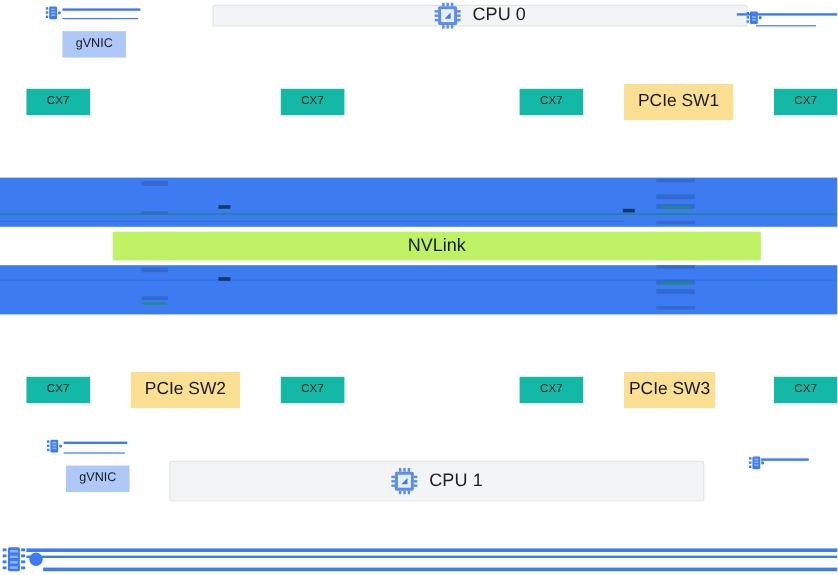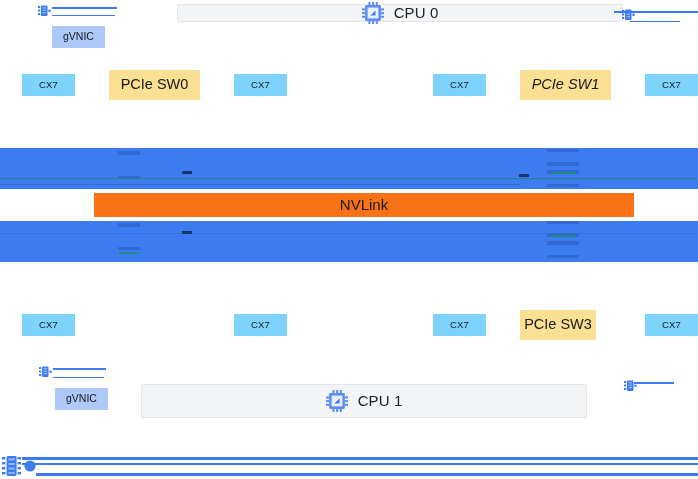--- a/index.html
+++ b/index.html
@@ -38,36 +38,36 @@
     border: 1px solid #e3e5e8;
     border-radius: 2px;
     font-size: 15px;
     gap: 10px;
     color: #202124;
   }
   .cpu-box .cpu-label { letter-spacing: .1px; }
 
   
   .cx7-box {
-    background: #7dd3fc;
+    background: #14b8a6;
     font-size: 9.5px;
     letter-spacing: .2px;
     color: #17181a;
   }
 
   
   .pcie-box {
     background: #fbdf93;
     font-size: 14.5px;
     color: #17181a;
   }
 
   
   .nvlink-box {
-    background: #f97316;
+    background: #bef264;
     font-size: 15px;
     color: #17181a;
   }
 
   
   .gvnic-box {
     background: #aec8f8;
     font-size: 10.5px;
     color: #17181a;
   }
@@ -185,33 +185,30 @@
       <rect x="10.2" y="4.4" width="2.6" height="2.6" rx="1.3" fill="#3c7cf0"></rect>
     </svg>
   </span>
   <span class="nic-lead" style="left:614px; top:11px; width:84px;"></span>
   <span class="nic-lead thin" style="left:630px; top:21px; width:50px;"></span>
 
   <div class="node cx7-box" style="left:22px; top:74px; width:53px; height:22px;">
     <span>CX7</span>
   </div>
 
-  <div class="node pcie-box" style="left:109px; top:70px; width:91px; height:30px;">
-    <span>PCIe SW0</span>
-  </div>
 
   <div class="node cx7-box" style="left:234px; top:74px; width:53px; height:22px;">
     <span>CX7</span>
   </div>
 
   <div class="node cx7-box" style="left:433px; top:74px; width:53px; height:22px;">
     <span>CX7</span>
   </div>
 
-  <div class="node pcie-box" style="left:520px; top:70px; width:91px; height:30px;font-style:italic;">
+  <div class="node pcie-box" style="left:520px; top:70px; width:91px; height:30px;">
     <span>PCIe SW1</span>
   </div>
 
   <div class="node cx7-box" style="left:645px; top:74px; width:53px; height:22px;">
     <span>CX7</span>
   </div>
 
   <div class="gpu-band" style="left:0; top:148px; width:698px; height:41px;">
     <span class="band-rule" style="top:30px;"></span>
     <span class="band-mark" style="left:118px; top:3px;  width:22px; height:4px;"></span>
@@ -241,20 +238,23 @@
     <span class="band-mark" style="left:547px; top:20px; width:32px; height:4px;"></span>
     <span class="band-mark" style="left:547px; top:34px; width:32px; height:3px;"></span>
     <span class="band-mark teal" style="left:550px; top:14px; width:26px; height:2px;"></span>
     <span class="band-mark teal" style="left:119px; top:31px; width:20px; height:2px;"></span>
   </div>
 
   <div class="node cx7-box" style="left:22px; top:314px; width:53px; height:22px;">
     <span>CX7</span>
   </div>
 
+  <div class="node pcie-box" style="left:109px; top:310px; width:91px; height:30px;">
+    <span>PCIe SW2</span>
+  </div>
 
   <div class="node cx7-box" style="left:234px; top:314px; width:53px; height:22px;">
     <span>CX7</span>
   </div>
 
   <div class="node cx7-box" style="left:433px; top:314px; width:53px; height:22px;">
     <span>CX7</span>
   </div>
 
   <div class="node pcie-box" style="left:520px; top:310px; width:76px; height:30px;">

